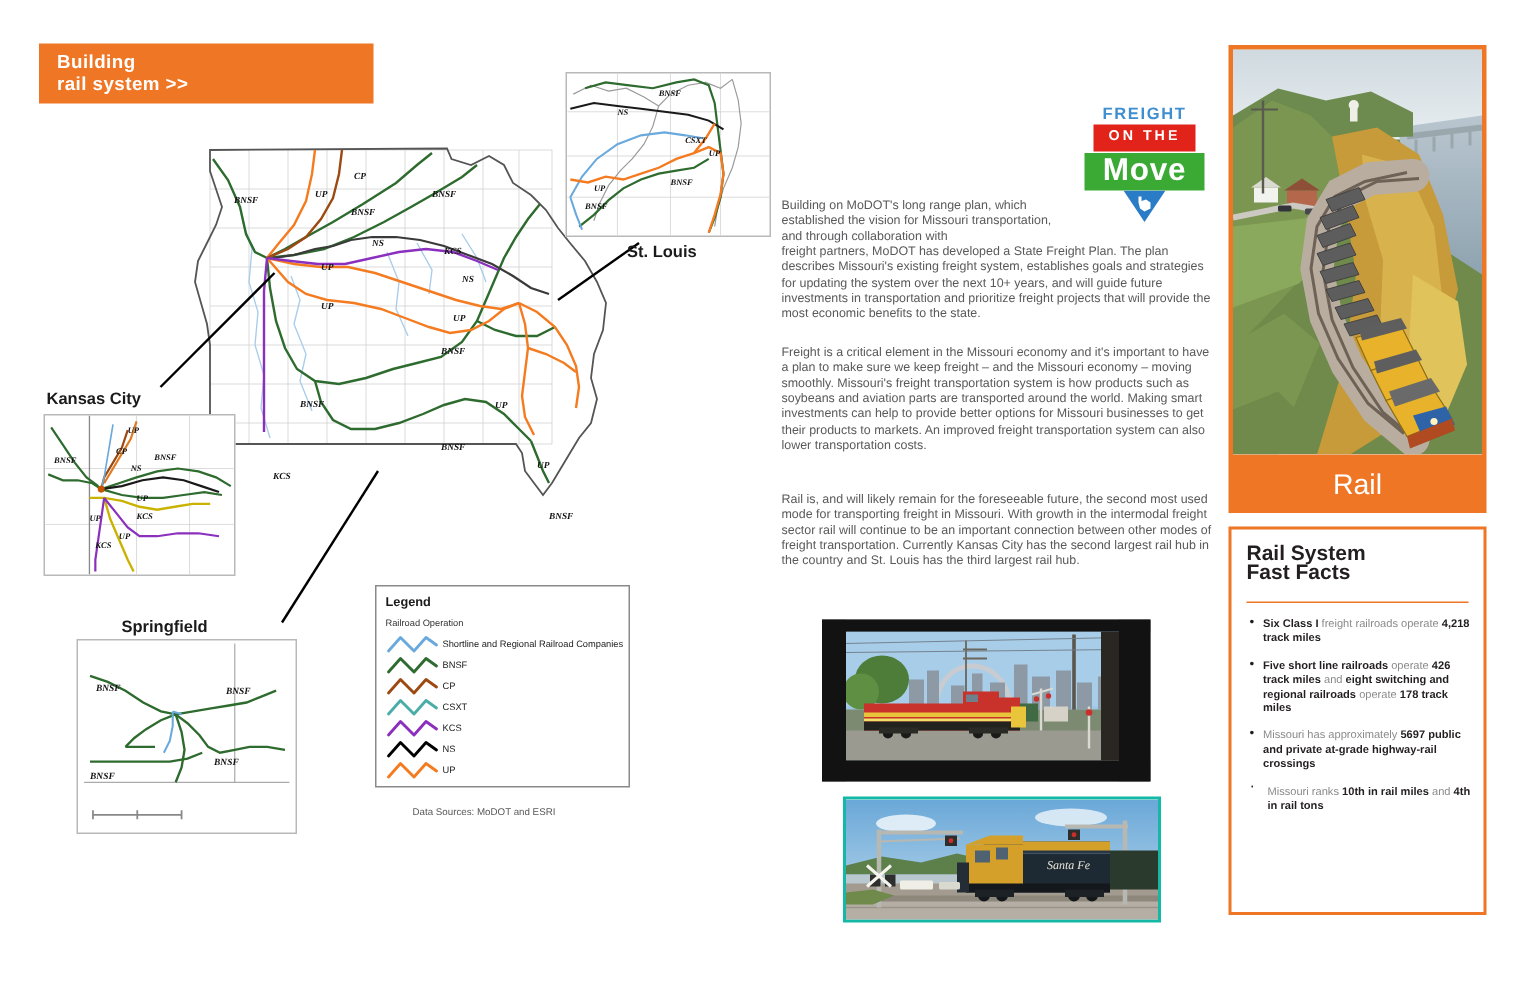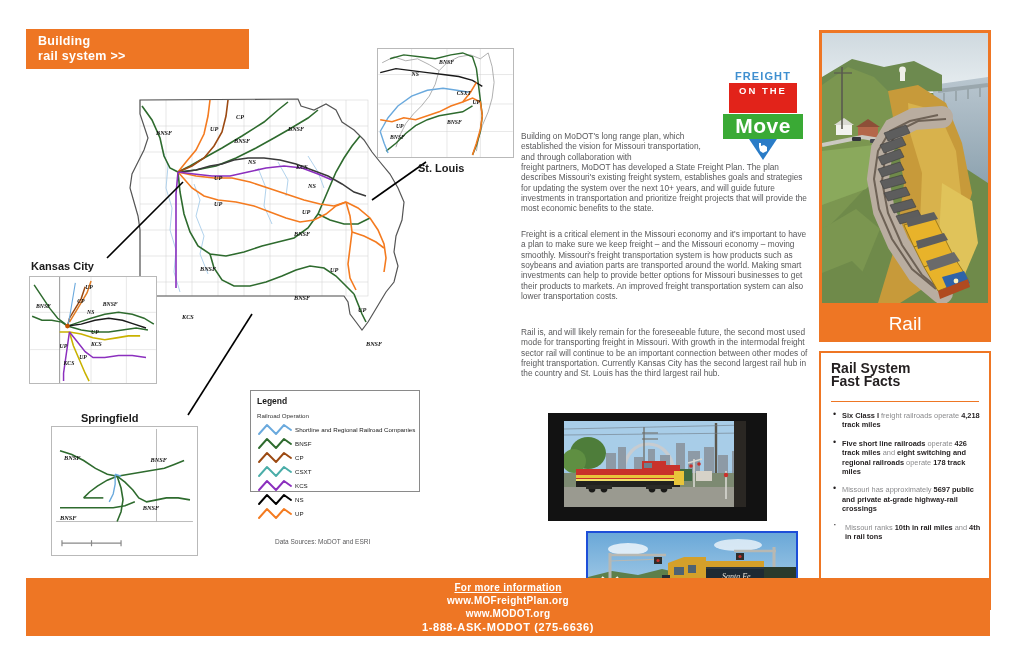--- a/index.html
+++ b/index.html
@@ -80,21 +80,21 @@
     width: 80px; height: 72px;
     text-align: center;
   }
   #fotm-freight {
     color: #3f8fd0; font-weight: bold; font-size: 11px;
     letter-spacing: 1.1px; line-height: 12px;
   }
   #fotm-onthe {
     background: #e2231a; color: #ffffff; font-weight: bold;
     font-size: 9.5px; letter-spacing: 2px; line-height: 13px;
-    margin: 1px 6px 1px 6px; padding: 1px 0 16px 0;
+    margin: 1px 6px 1px 6px; padding: 1px 0 4px 0;
   }
   #fotm-move {
     background: #3aaa35; color: #ffffff; font-weight: bold;
     font-size: 21px; line-height: 24px; letter-spacing: 0.5px;
     padding: 0 0 1px 0;
   }
   #fotm-shield { line-height: 0; }
 
   
   .body-para {
@@ -157,21 +157,21 @@
     position: absolute; left: 2px; top: -1px;
     font-size: 9px; color: #231f20;
   }
   #ff-list li b { color: #231f20; }
   #ff-list li.small-bullet:before { content: "\00B7"; font-size: 11px; top:-3px; }
   #ff-list li.small-bullet { padding-left: 14px; }
 
   
   #legend {
     position: absolute; left: 250px; top: 390px;
-    width: 170px; height: 102px;
+    width: 170px; height: 135px;
     border: 1px solid #8a8a8a;
     background: #ffffff;
     padding: 5px 0 0 6px;
   }
   #legend-title { font-size: 8.5px; font-weight: bold; color: #1a1a1a; margin-bottom: 6px; }
   #legend-sub { font-size: 6.2px; color: #333; margin-bottom: 3px; }
   .legend-row { display:flex; align-items:center; height: 14px; }
   .legend-row .swatch { width: 36px; height: 13px; flex: none; }
   .legend-row .swatch svg { display:block; }
   .legend-row .lbl { font-size: 6.2px; color: #1a1a1a; padding-left: 2px; white-space: nowrap; }
@@ -182,23 +182,23 @@
 
   
   #photo-arch {
     position: absolute; left: 548px; top: 413px;
     width: 219px; height: 108px;
     overflow: hidden;
     background: #101010;
   }
   #photo-arch svg { display:block; width:100%; height:100%; }
   #photo-santafe {
-    position: absolute; left: 586px; top: 531px;
+    position: absolute; left: 562px; top: 531px;
     width: 212px; height: 84px;
-    border: 2px solid #1d4ed8;
+    border: 2px solid #14b8a6;
     overflow: hidden;
   }
   #photo-santafe svg { display:block; width:100%; height:100%; }
 
   
   #footer {
     position: absolute; left: 26px; top: 578px;
     width: 964px; height: 58px;
     background: #ee7624;
     color: #ffffff;
@@ -764,20 +764,14 @@
 
       <rect x="176" y="34" width="32" height="26" fill="#2a3a2c"></rect>
 
       <rect x="36" y="54" width="22" height="6" rx="1" fill="#efefe8"></rect>
       <rect x="62" y="55" width="14" height="5" rx="1" fill="#d9d9d0"></rect>
 
       <path d="M0 62 L18 60 L32 64 L18 70 L0 70 Z" fill="#6f8a4a"></path>
     </svg>
   </div>
 
-  <div id="footer">
-    <div class="f-line ul">For more information</div>
-    <div class="f-line">www.MOFreightPlan.org</div>
-    <div class="f-line">www.MODOT.org</div>
-    <div class="f-phone">1-888-ASK-MODOT (275-6636)</div>
-  </div>
 
 </div>
 
 </body></html>

